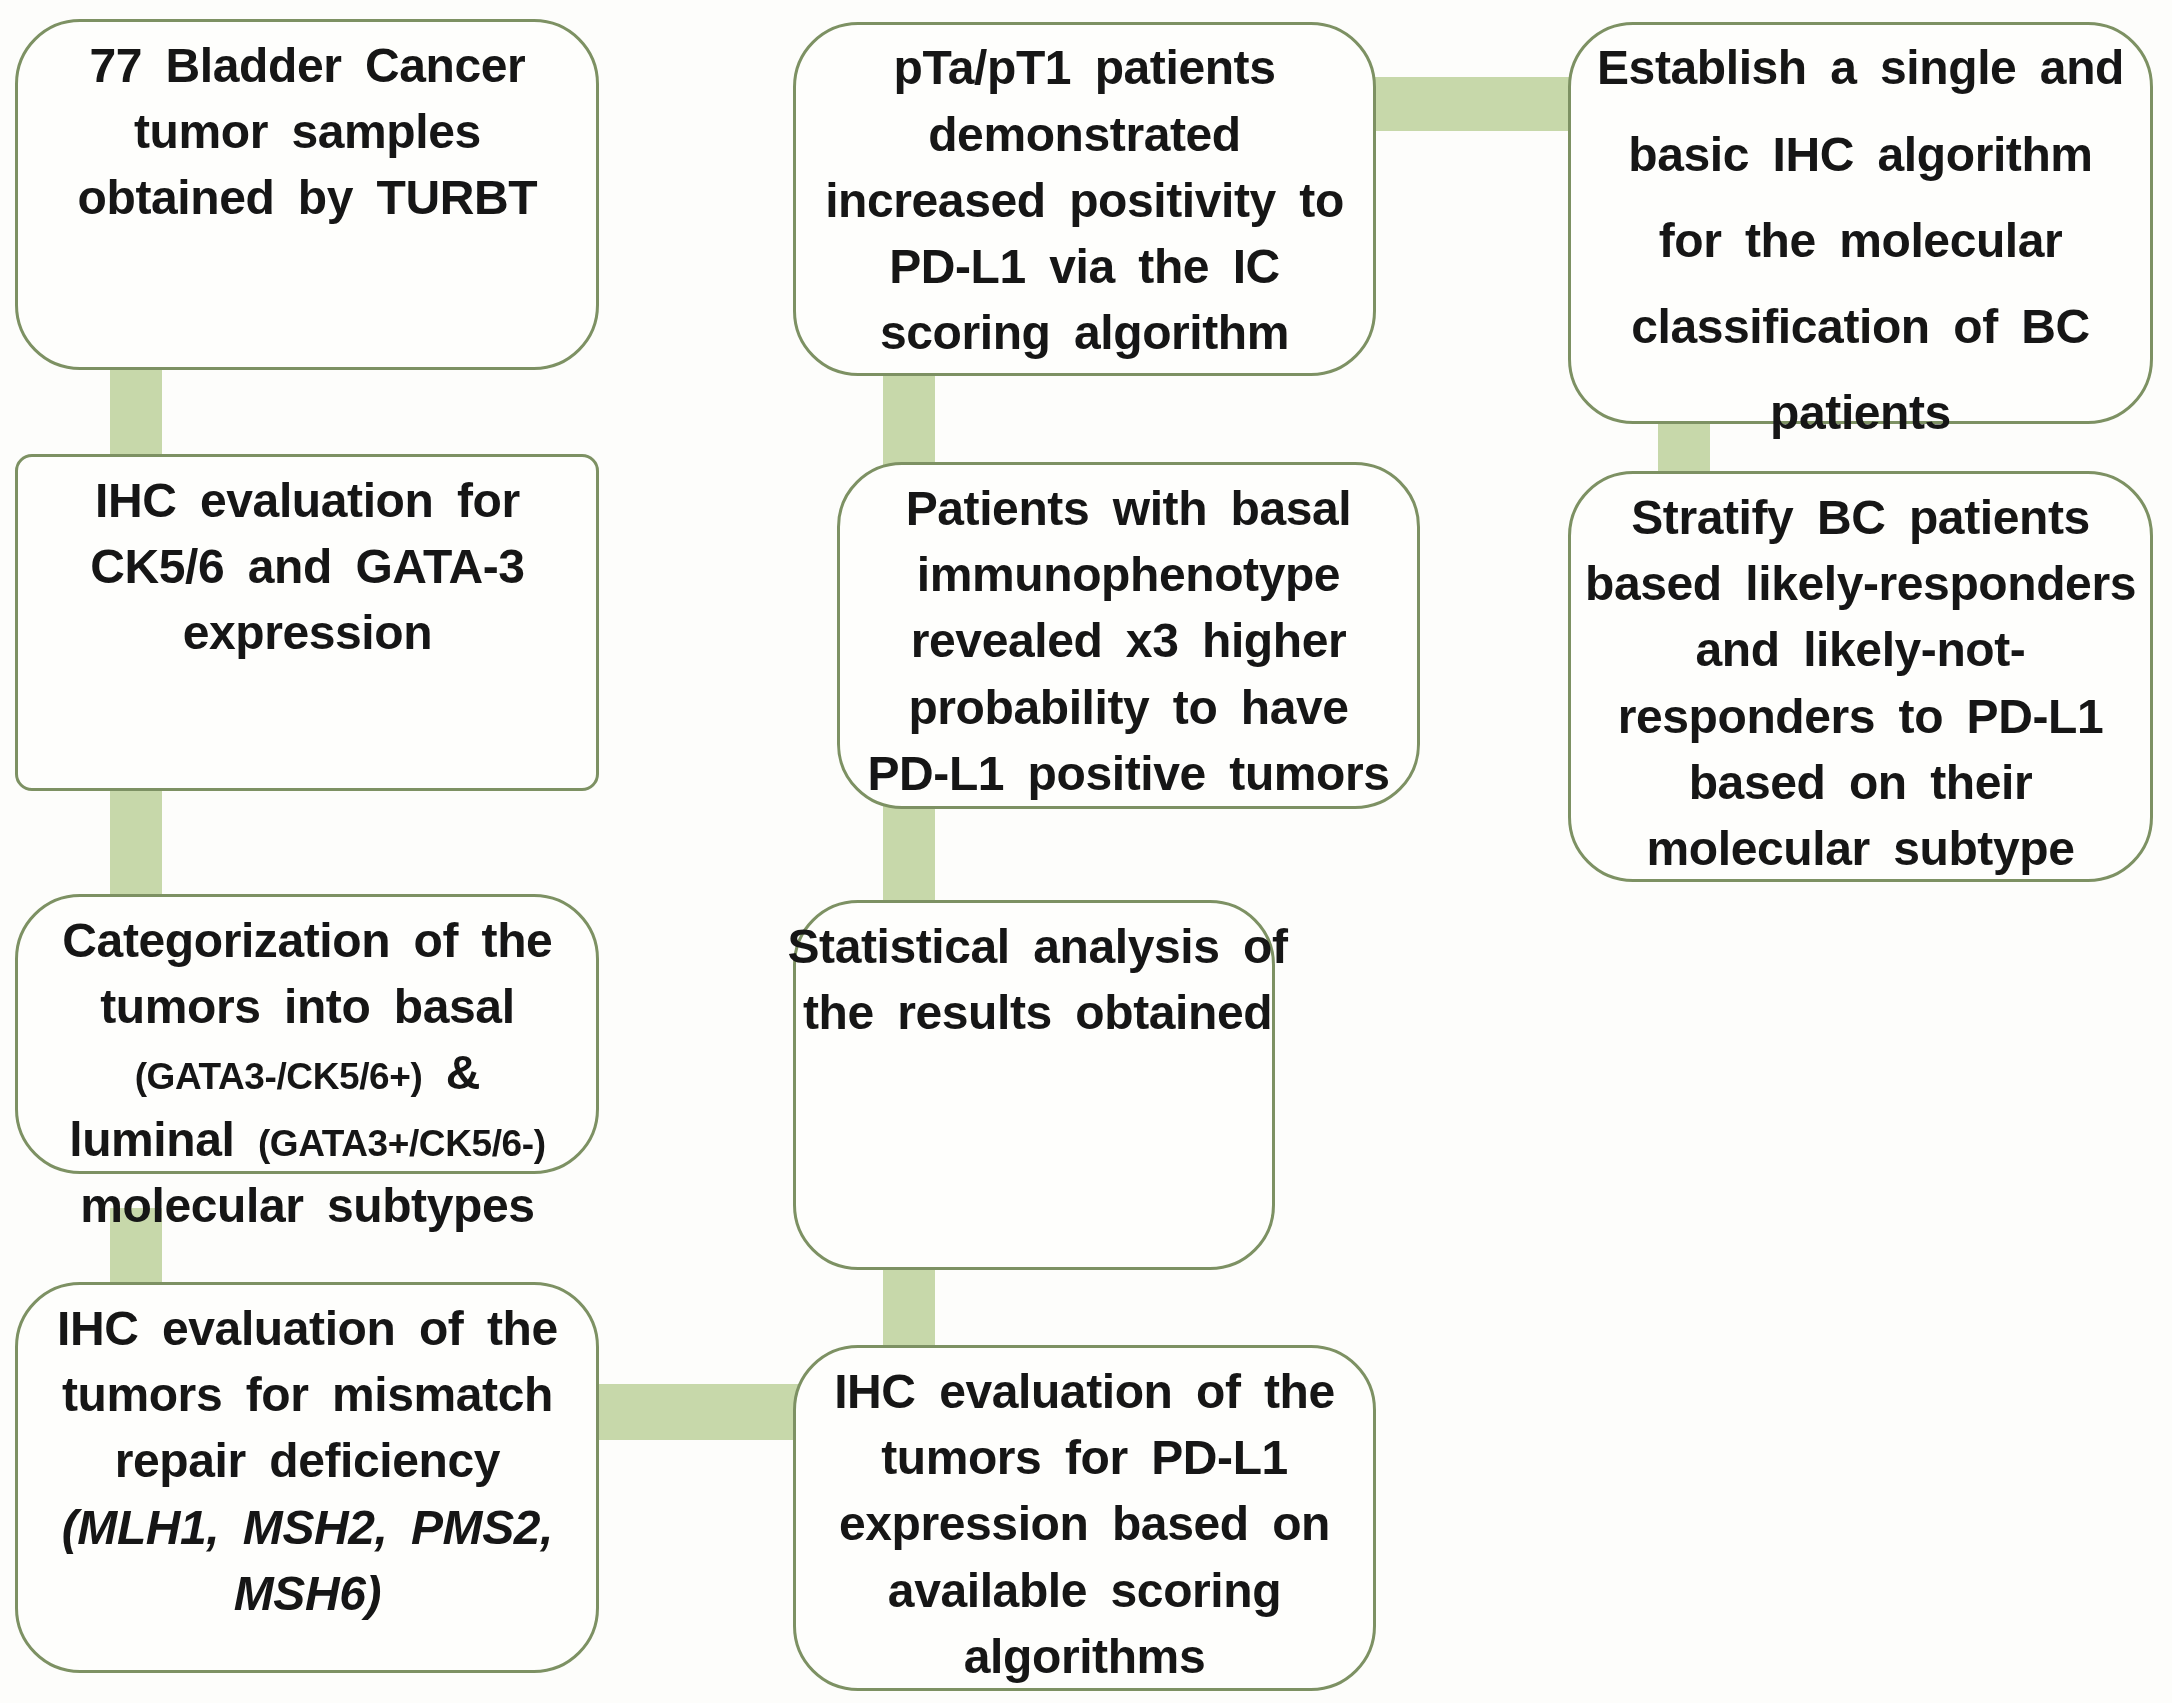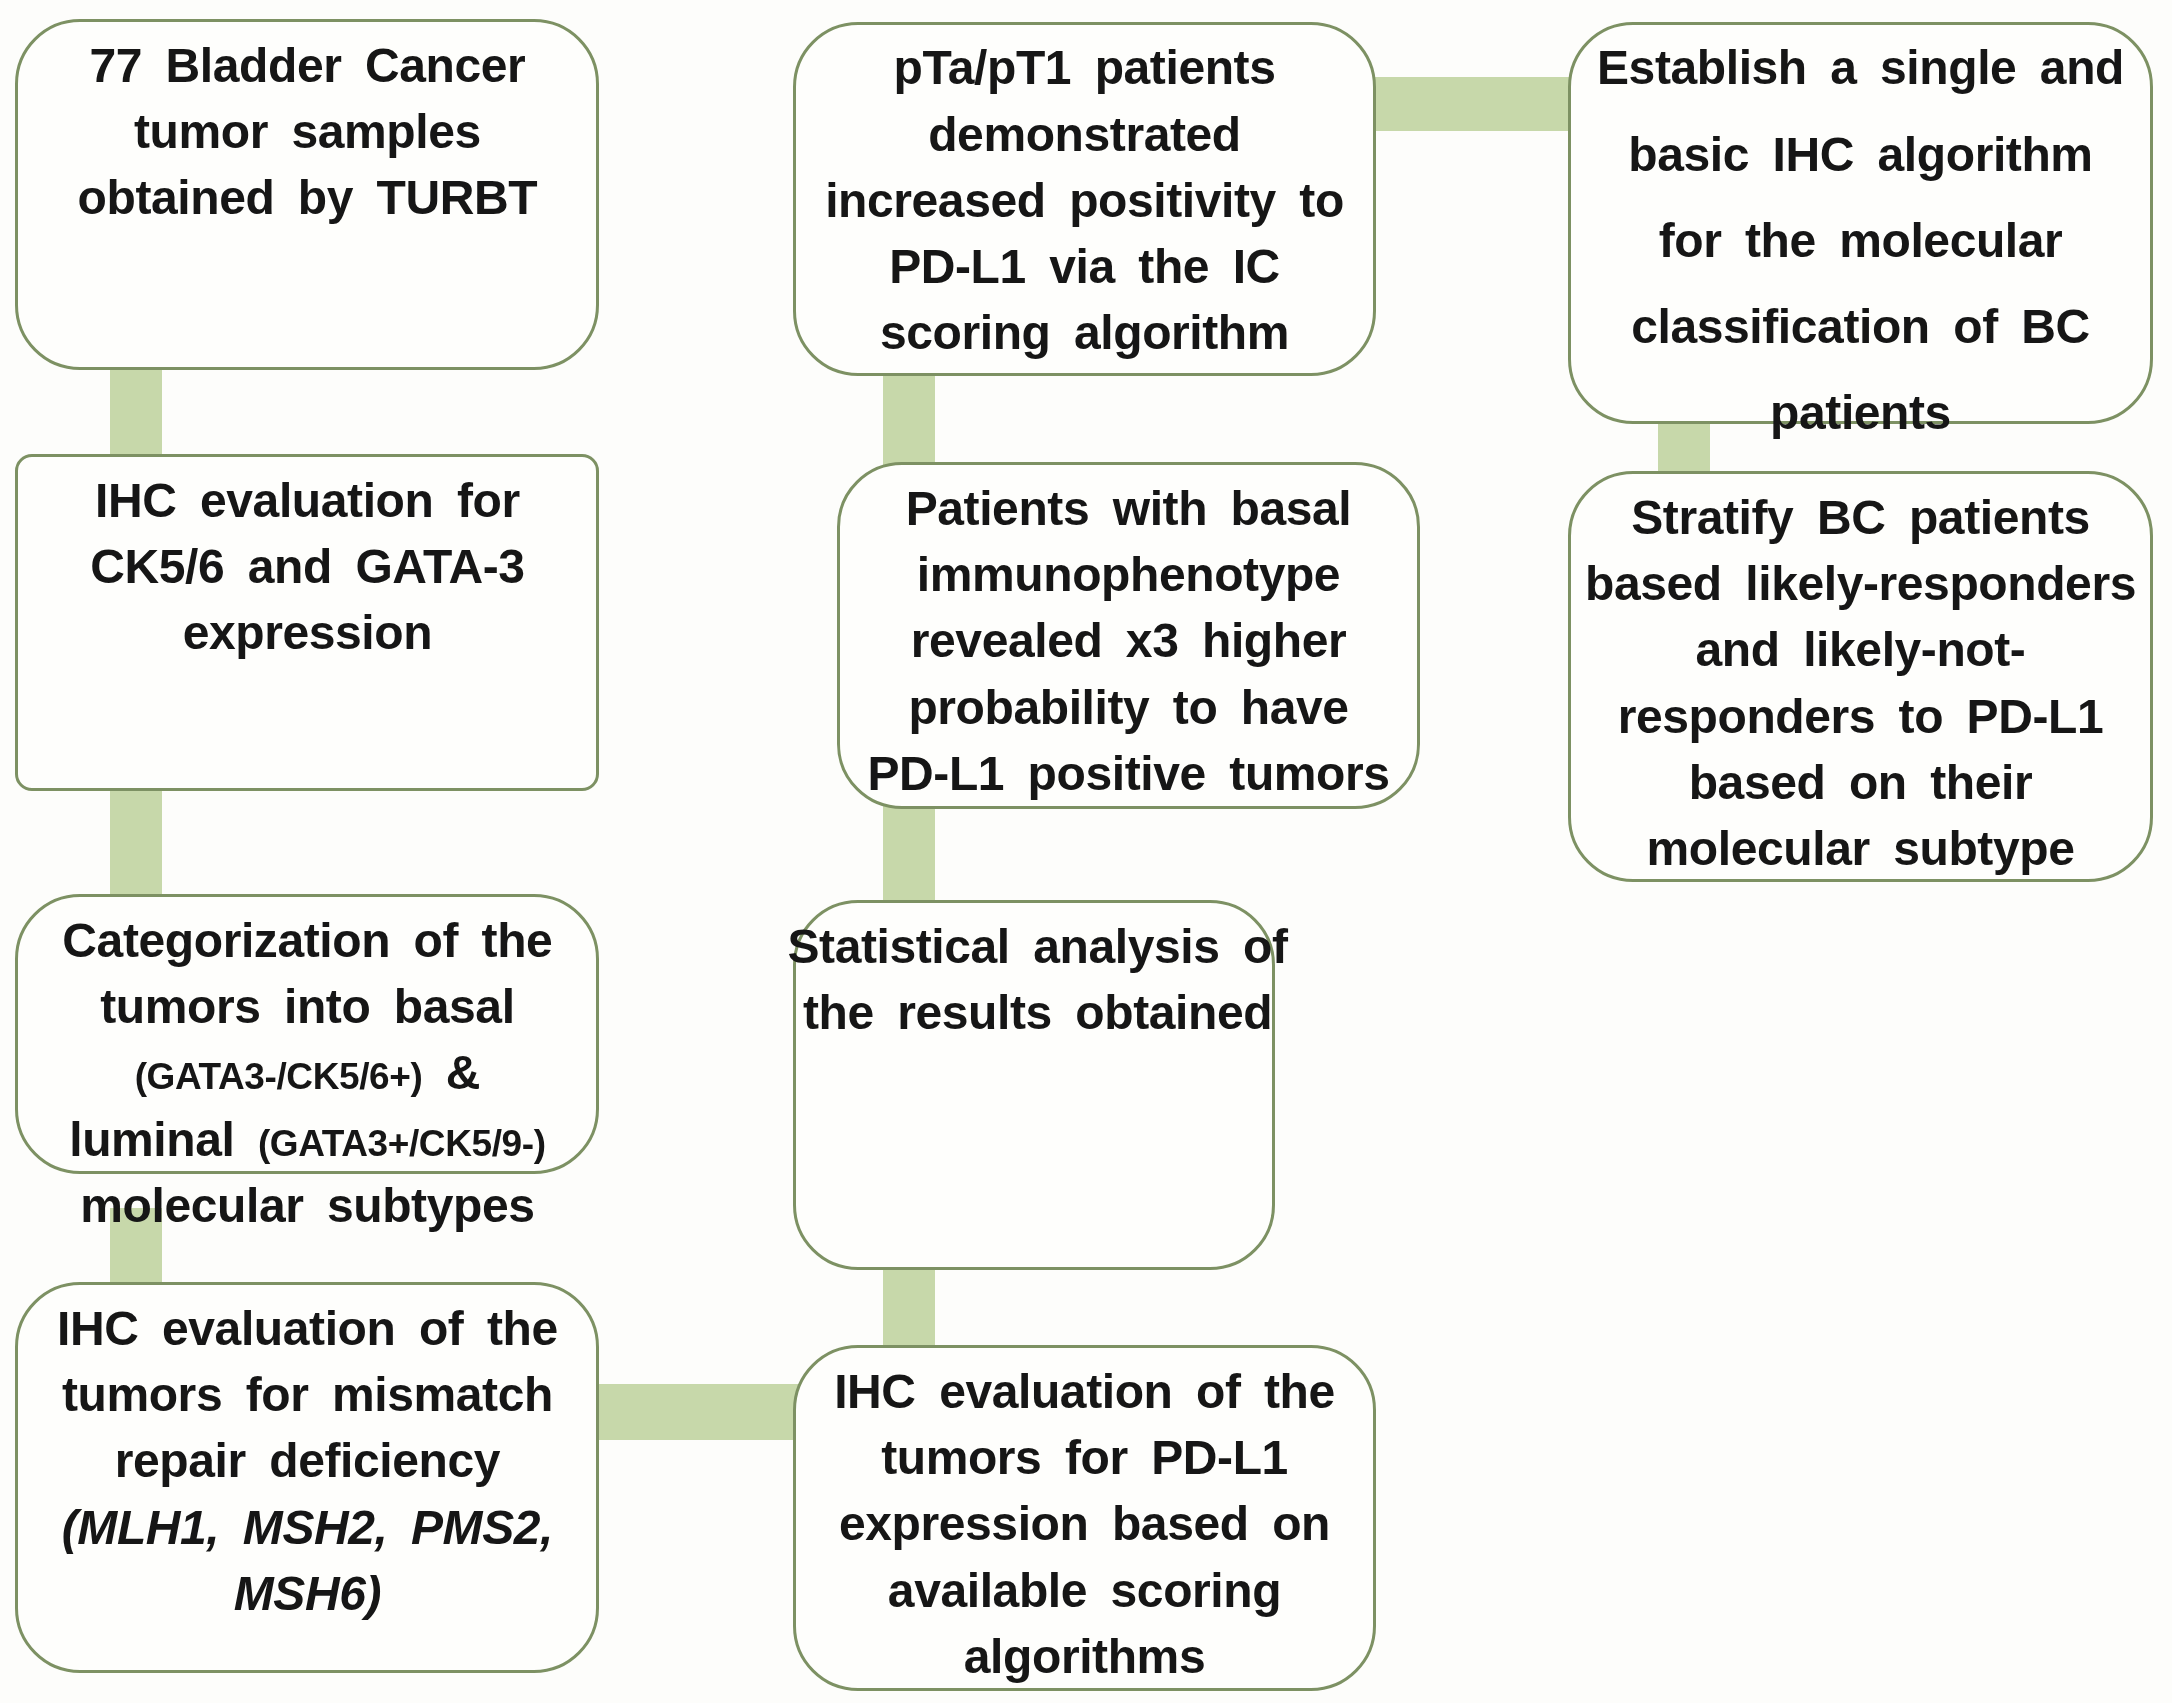--- a/index.html
+++ b/index.html
@@ -95,21 +95,21 @@
   <div class="box" id="box-ihc-markers">
     <span class="line">IHC evaluation for</span>
     <span class="line">CK5/6 and GATA-3</span>
     <span class="line">expression</span>
   </div>
 
   <div class="box" id="box-categorization">
     <span class="line">Categorization of the</span>
     <span class="line">tumors into basal</span>
     <span class="line"><span class="small">(GATA3-/CK5/6+)</span> <span>&amp;</span></span>
-    <span class="line"><span>luminal</span> <span class="small">(GATA3+/CK5/9-)</span></span>
+    <span class="line"><span>luminal</span> <span class="small">(GATA3+/CK5/6-)</span></span>
     <span class="line">molecular subtypes</span>
   </div>
 
   <div class="box" id="box-mmr">
     <span class="line">IHC evaluation of the</span>
     <span class="line">tumors for mismatch</span>
     <span class="line">repair deficiency</span>
     <span class="line italic">(MLH1, MSH2, PMS2,</span>
     <span class="line italic">MSH6)</span>
   </div>

